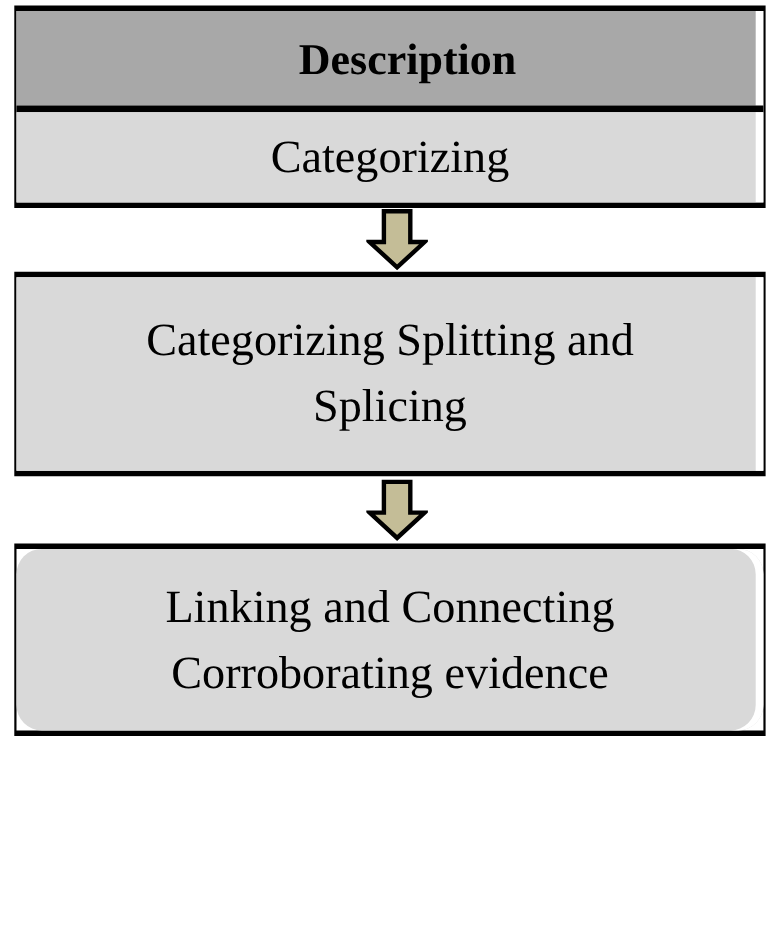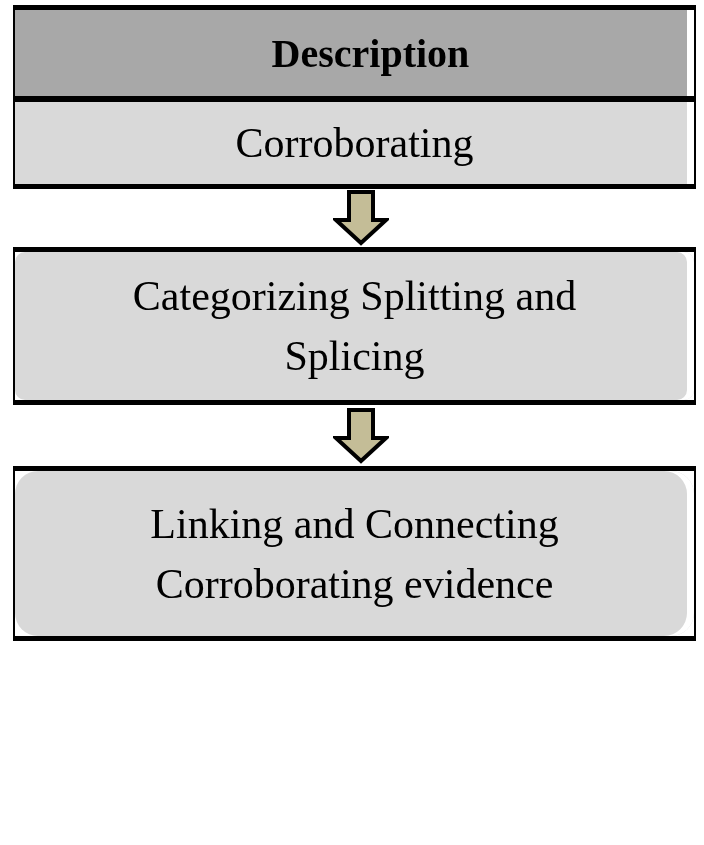--- a/index.html
+++ b/index.html
@@ -58,21 +58,21 @@
     font-size: 42px;
     color: #000000;
     text-align: center;
     white-space: pre-line;
     line-height: 60px;
   }
   
   .stage-1 .stage-header { height: 92px; padding-left: 32px; }
   .stage-1 .stage-body   { height: 82px; }
   .stage-2 .stage-header { height: 102px; }
-  .stage-2 .stage-body   { height: 148px; border-radius: 10px; }
+  .stage-2 .stage-body   { height: 176px; }
   .stage-3 .stage-header { height: 76px; }
   .stage-3 .stage-body   { height: 165px; border-radius: 23px; }
 
   .arrow-gap {
     height: 58px;
     display: flex;
     align-items: center;
     justify-content: center;
   }
   .arrow-gap svg {
@@ -88,21 +88,21 @@
   }
 </style>
 </head>
 <body>
 
 <div class="page">
   <div class="flow">
 
     <div class="stage stage-1">
       <div class="stage-header">Description</div>
-      <div class="stage-body">Corroborating</div>
+      <div class="stage-body">Categorizing</div>
     </div>
 
     <div class="arrow-gap gap-1">
       <svg width="56" height="56" viewBox="0 0 56 56" aria-hidden="true">
         <path class="down-arrow-path" d="M 16 2 L 40 2 L 40 30 L 53 30 L 28 53 L 3 30 L 16 30 Z"></path>
       </svg>
     </div>
 
     <div class="stage stage-2">
       <div class="stage-body">Categorizing Splitting and

